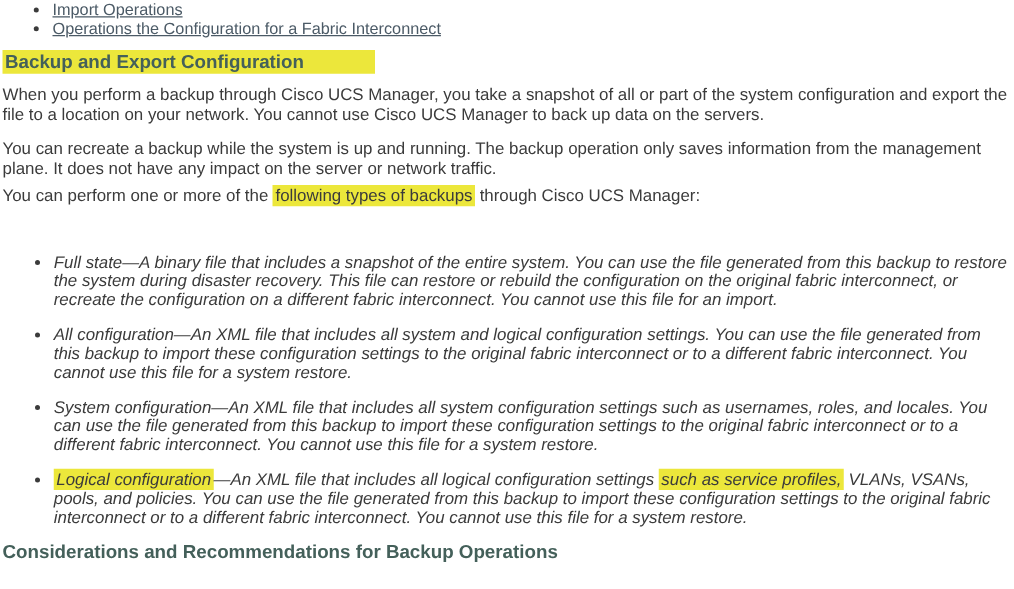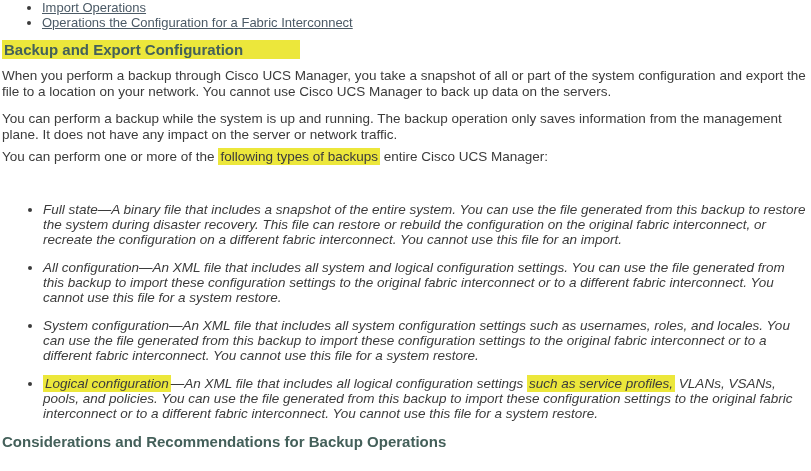--- a/index.html
+++ b/index.html
@@ -64,24 +64,24 @@
 
   <ul class="toc">
     <li><a href="#" class="doc-link">Import Operations</a></li>
     <li><a href="#" class="doc-link">Operations the Configuration for a Fabric Interconnect</a></li>
   </ul>
 
   <h2 class="doc-heading"><span class="hl hl-head1">Backup and Export Configuration</span></h2>
 
   <p class="doc-para">When you perform a backup through Cisco UCS Manager, you take a snapshot of all or part of the system configuration and export the file to a location on your network. You cannot use Cisco UCS Manager to back up data on the servers.</p>
 
-  <p class="doc-para p2">You can perform a backup while the system is up and running. The backup operation only saves information from the management plane. It does not have any impact on the server or network traffic.</p>
+  <p class="doc-para p2">You can recreate a backup while the system is up and running. The backup operation only saves information from the management plane. It does not have any impact on the server or network traffic.</p>
 
 
-  <p class="doc-para intro"><span>You can perform one or more of the </span><span class="hl">following types of backups</span><span> entire Cisco UCS Manager:</span></p>
+  <p class="doc-para intro"><span>You can perform one or more of the </span><span class="hl">following types of backups</span><span> through Cisco UCS Manager:</span></p>
 
   <ul class="backup-list">
     <li>Full state—A binary file that includes a snapshot of the entire system. You can use the file generated from this backup to restore the system during disaster recovery. This file can restore or rebuild the configuration on the original fabric interconnect, or recreate the configuration on a different fabric interconnect. You cannot use this file for an import.</li>
     <li>All configuration—An XML file that includes all system and logical configuration settings. You can use the file generated from this backup to import these configuration settings to the original fabric interconnect or to a different fabric interconnect. You cannot use this file for a system restore.</li>
     <li>System configuration—An XML file that includes all system configuration settings such as usernames, roles, and locales. You can use the file generated from this backup to import these configuration settings to the original fabric interconnect or to a different fabric interconnect. You cannot use this file for a system restore.</li>
     <li><span class="hl">Logical configuration</span><span>—An XML file that includes all logical configuration settings </span><span class="hl">such as service profiles,</span><span> VLANs, VSANs, pools, and policies. You can use the file generated from this backup to import these configuration settings to the original fabric interconnect or to a different fabric interconnect. You cannot use this file for a system restore.</span></li>
   </ul>
 
   <h2 class="doc-heading last">Considerations and Recommendations for Backup Operations</h2>
 

